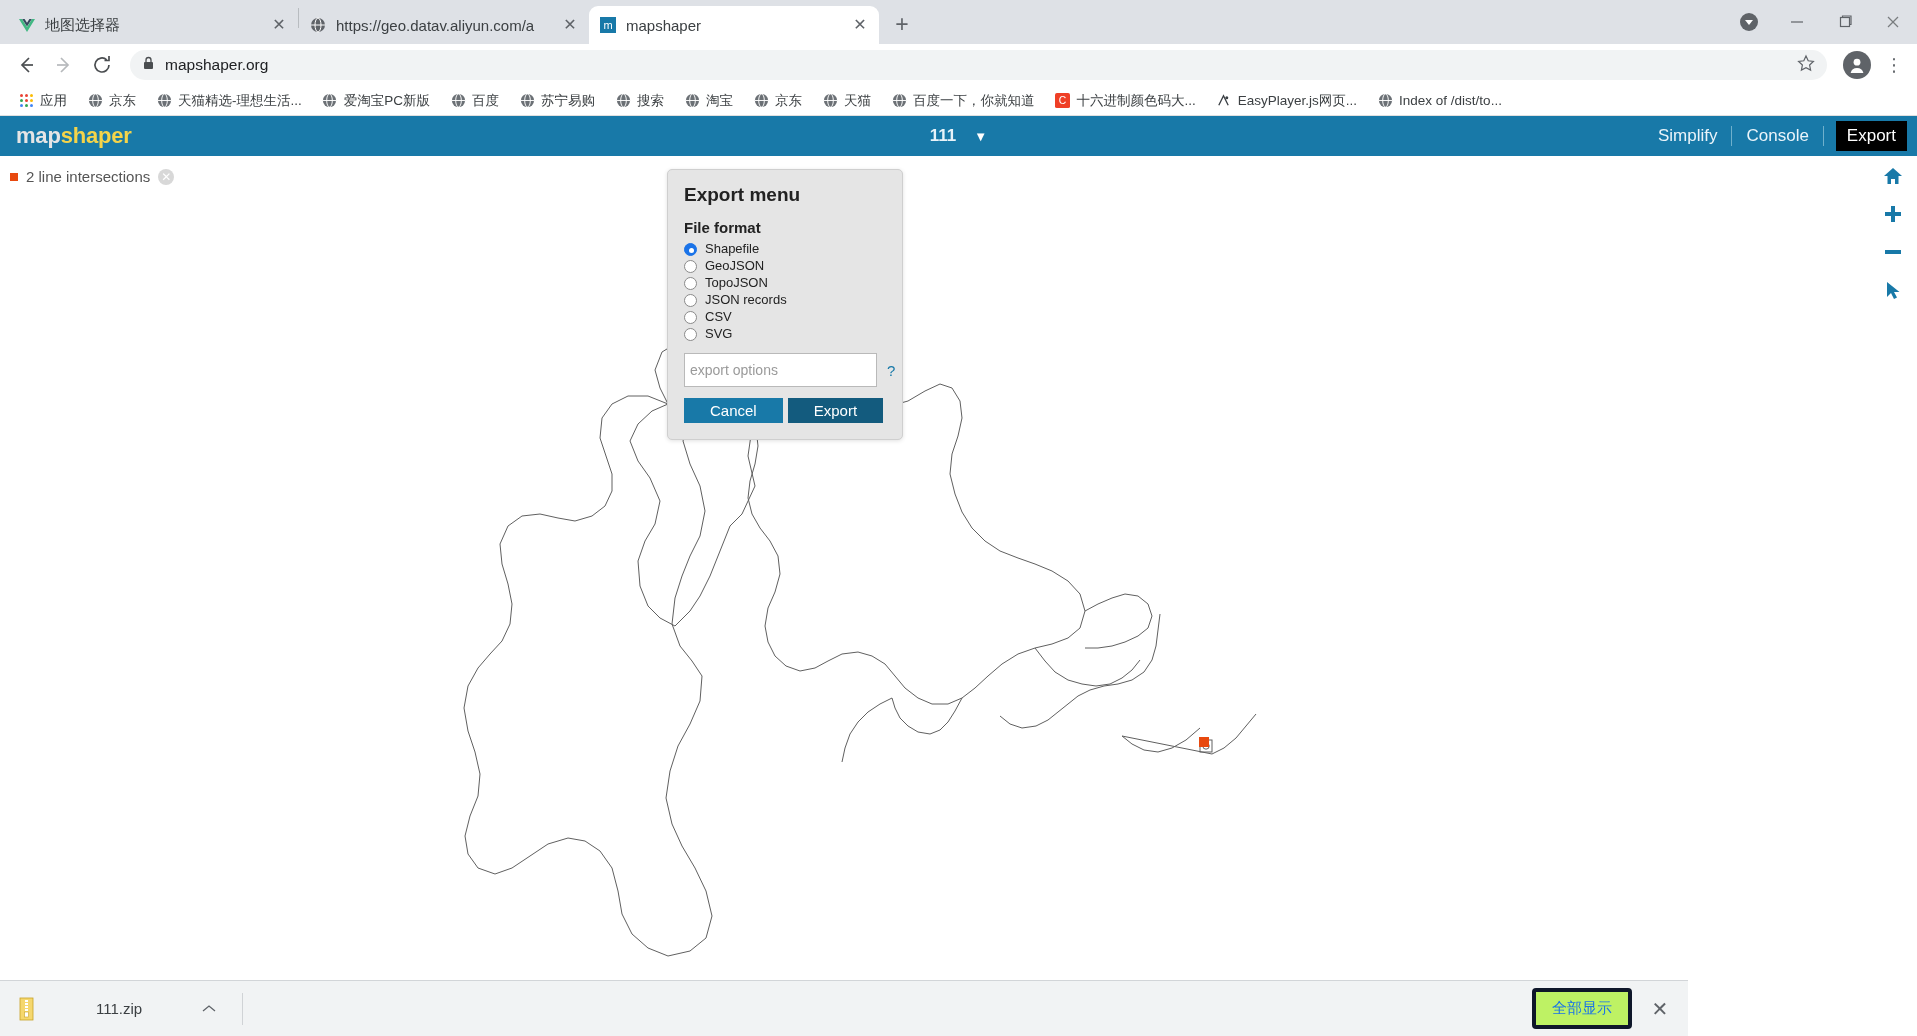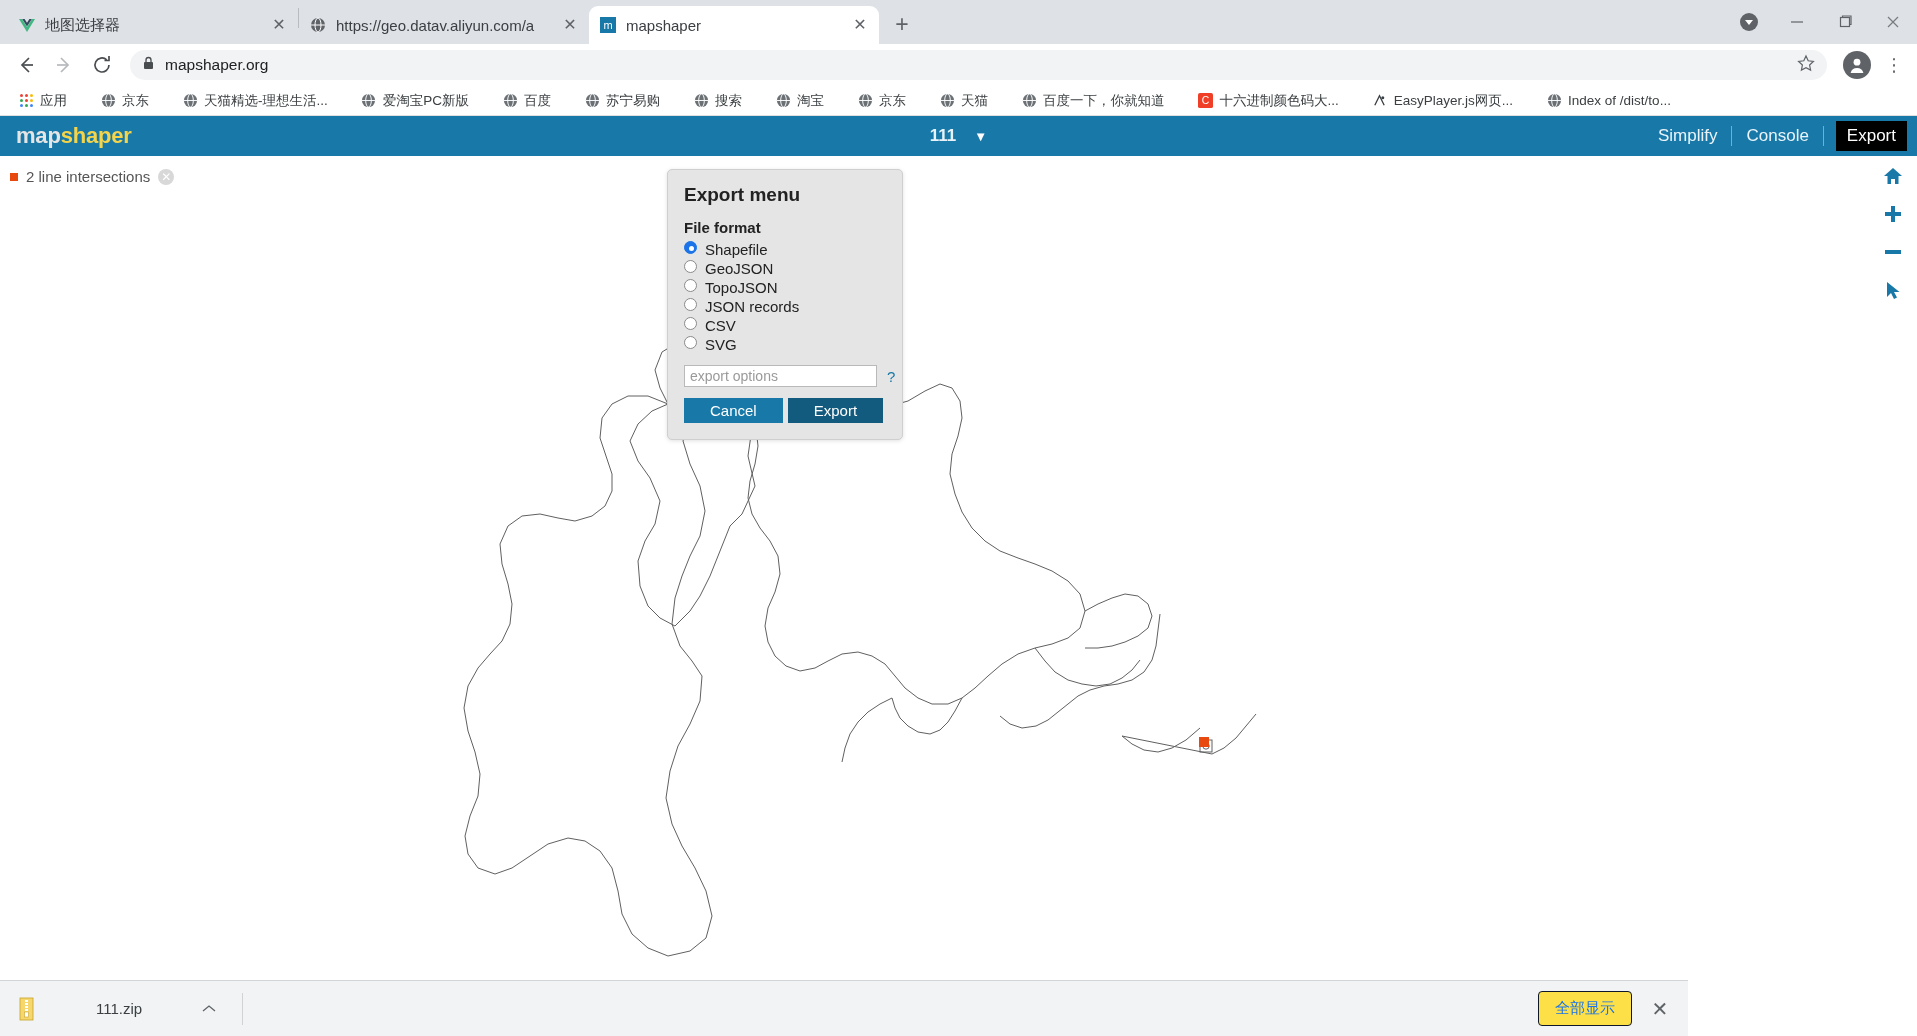--- a/index.html
+++ b/index.html
@@ -40,21 +40,21 @@
   .tbtn { width: 36px; height: 36px; display:flex; align-items:center; justify-content:center; color:#5f6368; border-radius:50%; }
   .omnibox {
     flex: 1; height: 30px; background: #f1f3f4; border-radius: 16px;
     display:flex; align-items:center; padding: 0 12px; margin: 0 8px; gap: 10px;
   }
   .omnibox .url { font-size: 15.5px; color: #202124; flex: 1; }
   .star { color:#5f6368; font-size: 17px; }
   .avatar-btn { width: 28px; height: 28px; border-radius: 50%; background:#5f6368; display:flex; align-items:center; justify-content:center; margin: 0 6px;}
   .kebab { width: 30px; height: 32px; display:flex; align-items:center; justify-content:center; color:#5f6368; font-size:18px; letter-spacing:0; }
 
-  .bookmarks { height: 30px; background: #fff; display: flex; align-items: center; padding: 0 10px; gap: 17px; border-bottom: 1px solid #e0e0e0;}
+  .bookmarks { height: 30px; background: #fff; display: flex; align-items: center; padding: 0 10px; gap: 4px; border-bottom: 1px solid #e0e0e0;}
   .bm { display:flex; align-items:center; gap: 6px; padding: 3px 8px; border-radius: 4px; font-size: 13.5px; color: #3c4043; white-space: nowrap; }
   .bm-ico { width: 16px; height: 16px; flex:0 0 16px; display:flex; align-items:center; justify-content:center;}
   .apps-grid { display:grid; grid-template-columns: repeat(3, 3px); grid-template-rows: repeat(3, 3px); gap: 2px; }
   .apps-grid i { display:block; width:3px;height:3px;border-radius:50%; }
 
   
   .app { position: relative; width: 1917px; height: 100%; }
   .ms-header {
     height: 40px; background: #1879a8; display: flex; align-items: center;
     position: relative; color: #fff;
@@ -79,26 +79,26 @@
   .mt { width: 28px; height: 28px; display:flex; align-items:center; justify-content:center; color: #1879a8; }
 
   
   .dialog {
     position: absolute; left: 667px; top: 13px; width: 236px;
     background: #e5e5e5; border: 1px solid #cfcfcf; border-radius: 5px;
     box-shadow: 0 1px 4px rgba(0,0,0,.12); padding: 14px 16px 16px 16px;
   }
   .dlg-title { font-size: 19px; font-weight: bold; color: #222; margin-bottom: 13px; }
   .dlg-sub { font-size: 15px; font-weight: bold; color: #222; margin-bottom: 5px; }
-  .radio-row { display:flex; align-items:flex-start; gap: 8px; margin: 2px 0; font-size: 15px; color: #222; }
+  .radio-row { display:flex; align-items:flex-end; gap: 8px; margin: 2px 0; font-size: 13px; color: #222; }
   .radio { width: 13px; height: 13px; border-radius:50%; border: 1px solid #8a8a8a; background:#fff; flex:0 0 13px; position:relative; }
   .radio.on { border: 1px solid #1a73e8; background:#1a73e8; }
   .radio.on::after { content:""; position:absolute; left:3.5px; top:3.5px; width:5px;height:5px;border-radius:50%;background:#fff;}
   .opt-row { display:flex; align-items:center; gap: 10px; margin-top: 12px; }
-  .opt-input { flex:1; height: 22px; border: 1px solid #b9b9b9; background:#fff; font-size:14px; color:#222; padding: 8px 5px; font-family:"Liberation Sans", sans-serif;}
+  .opt-input { flex:1; height: 34px; border: 1px solid #b9b9b9; background:#fff; font-size:14px; color:#222; padding: 8px 5px; font-family:"Liberation Sans", sans-serif;}
   .opt-input::placeholder { color: #9a9a9a; }
   .qmark { font-size: 15px; color: #1879a8; }
   .dlg-btns { display:flex; gap: 5px; margin-top: 11px; }
   .btn { font-size: 15px; color:#fff; padding: 4px 26px; }
   .btn.cancel { background:#1879a8; }
   .btn.export { background:#135b7e; }
 
   svg.mapsvg { position:absolute; left:0; top:0; }
 
   
@@ -106,21 +106,21 @@
     position: absolute; left: 0; bottom: 0; width: 1688px; height: 56px;
     background: #f1f3f4; border-top: 1px solid #d2d5d8;
     display: flex; align-items: center; padding: 0 14px;
   }
   .dl-item { display:flex; align-items:center; height: 44px; }
   .dl-ico { width: 26px; height: 26px; display:flex; align-items:center;justify-content:center; }
   .dl-name { font-size: 15px; color: #3c4043; margin-left: 56px; }
   .dl-caret { margin-left: 60px; color:#5f6368; font-size: 14px; }
   .dl-sep { width:1px; height: 32px; background:#d0d3d6; margin-left: 26px; }
   .dl-right { margin-left:auto; display:flex; align-items:center; gap: 14px; }
-  .showall { border:1px solid #0f172a; border-radius: 4px; background:#fde047; color:#1a73e8; font-size:15px; padding: 7px 16px; }
+  .showall { border:4px solid #0f172a; border-radius: 4px; background:#bef264; color:#1a73e8; font-size:15px; padding: 7px 16px; }
   .dl-close { color:#5f6368; font-size: 20px; width: 28px; text-align:center;}
 </style>
 </head>
 <body>
 
 <div class="browser">
 
   <div class="tabstrip">
 
     <div class="tab inactive">

